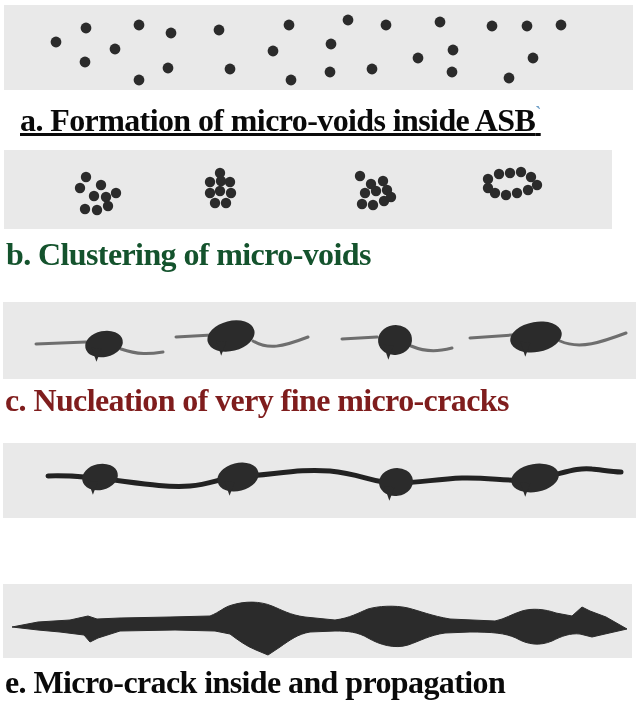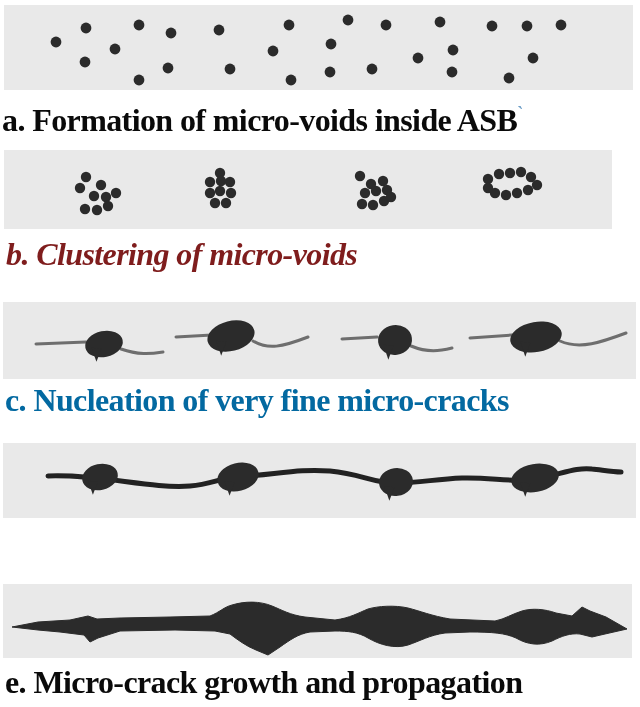--- a/index.html
+++ b/index.html
@@ -60,21 +60,21 @@
         <circle cx="440" cy="22" r="5.4" fill="#2b2b2b"></circle>
         <circle cx="453" cy="50" r="5.4" fill="#2b2b2b"></circle>
         <circle cx="452" cy="72" r="5.4" fill="#2b2b2b"></circle>
         <circle cx="492" cy="26" r="5.4" fill="#2b2b2b"></circle>
         <circle cx="509" cy="78" r="5.4" fill="#2b2b2b"></circle>
         <circle cx="527" cy="26" r="5.4" fill="#2b2b2b"></circle>
         <circle cx="533" cy="58" r="5.4" fill="#2b2b2b"></circle>
         <circle cx="561" cy="25" r="5.4" fill="#2b2b2b"></circle>
       </svg>
   </div>
-  <div class="caption" id="cap-a" style="left: 2px; top: 93px; color: rgb(10, 10, 10);"><span>a. Formation of micro-voids inside ASB</span><span class="mark" id="cap-a-mark" style="color: rgb(109, 158, 199);">`</span></div>
+  <div class="caption" id="cap-a" style="left: 20px; top: 93px; color: rgb(10, 10, 10); text-decoration: underline;"><span>a. Formation of micro-voids inside ASB</span><span class="mark" id="cap-a-mark" style="color: rgb(109, 158, 199);">`</span></div>
 
   <div class="band" id="band-b" style="left: 4px; top: 150px; width: 608px; height: 79px; background: rgb(233, 233, 233);">
     <svg id="svg-b" viewBox="4 150 608 79">
         <circle cx="86" cy="177" r="5.2" fill="#2b2b2b"></circle>
         <circle cx="80" cy="188" r="5.2" fill="#2b2b2b"></circle>
         <circle cx="101" cy="185" r="5.2" fill="#2b2b2b"></circle>
         <circle cx="94" cy="196" r="5.2" fill="#2b2b2b"></circle>
         <circle cx="106" cy="197" r="5.2" fill="#2b2b2b"></circle>
         <circle cx="116" cy="193" r="5.2" fill="#2b2b2b"></circle>
         <circle cx="85" cy="209" r="5.2" fill="#2b2b2b"></circle>
@@ -105,54 +105,54 @@
         <circle cx="521" cy="172" r="5.2" fill="#2b2b2b"></circle>
         <circle cx="531" cy="177" r="5.2" fill="#2b2b2b"></circle>
         <circle cx="537" cy="185" r="5.2" fill="#2b2b2b"></circle>
         <circle cx="528" cy="190" r="5.2" fill="#2b2b2b"></circle>
         <circle cx="517" cy="193" r="5.2" fill="#2b2b2b"></circle>
         <circle cx="506" cy="195" r="5.2" fill="#2b2b2b"></circle>
         <circle cx="495" cy="193" r="5.2" fill="#2b2b2b"></circle>
         <circle cx="488" cy="188" r="5.2" fill="#2b2b2b"></circle>
       </svg>
   </div>
-  <div class="caption" id="cap-b" style="left: 6px; top: 234px; color: #7f1d1d; font-style: italic;"><span>b. Clustering of micro-voids</span></div>
+  <div class="caption" id="cap-b" style="left: 6px; top: 234px; color: #14532d;"><span>b. Clustering of micro-voids</span></div>
 
   <div class="band" id="band-c" style="left: 3px; top: 302px; width: 633px; height: 77px; background: rgb(233, 233, 233);">
     <svg id="svg-c" viewBox="3 302 633 77">
         <path d="M36,344 L86,342 M121,349 C138,355 150,354 163,352" stroke="#6e6e6e" stroke-width="3" fill="none" stroke-linecap="round"></path>
         <ellipse cx="104" cy="344" rx="19" ry="13" fill="#2b2b2b" transform="rotate(-12 104 344)"></ellipse>
         <path d="M91.45,347.85 L96.45,361.65000000000003 L101.45,348.85 Z" fill="#2b2b2b"></path>
         <path d="M176,337 L212,335 M253,341 C268,350 282,347 308,337" stroke="#6e6e6e" stroke-width="3" fill="none" stroke-linecap="round"></path>
         <ellipse cx="231" cy="336" rx="24" ry="15" fill="#2b2b2b" transform="rotate(-14 231 336)"></ellipse>
         <path d="M216.2,340.75 L221.2,355.75 L226.2,341.75 Z" fill="#2b2b2b"></path>
         <path d="M342,339 L377,337 M411,346 C428,353 440,351 452,348" stroke="#6e6e6e" stroke-width="3" fill="none" stroke-linecap="round"></path>
         <ellipse cx="395" cy="340" rx="17" ry="15" fill="#2b2b2b" transform="rotate(-8 395 340)"></ellipse>
         <path d="M383.35,344.75 L388.35,359.75 L393.35,345.75 Z" fill="#2b2b2b"></path>
         <path d="M470,338 L512,335 M560,341 C580,350 602,342 626,333" stroke="#6e6e6e" stroke-width="3" fill="none" stroke-linecap="round"></path>
         <ellipse cx="536" cy="337" rx="26" ry="15" fill="#2b2b2b" transform="rotate(-10 536 337)"></ellipse>
         <path d="M520.3,341.75 L525.3,356.75 L530.3,342.75 Z" fill="#2b2b2b"></path>
       </svg>
   </div>
-  <div class="caption" id="cap-c" style="left: 5px; top: 380px; color: #0369a1;"><span>c. Nucleation of very fine micro-cracks</span></div>
+  <div class="caption" id="cap-c" style="left: 5px; top: 380px; color: #7f1d1d;"><span>c. Nucleation of very fine micro-cracks</span></div>
 
   <div class="band" id="band-d" style="left: 3px; top: 443px; width: 633px; height: 75px; background: rgb(233, 233, 233);">
     <svg id="svg-d" viewBox="3 443 633 75">
         <path d="M48,476 C100,474 150,489 190,486 C212,484 220,478 238,477 C285,473 300,469 330,471 C362,474 372,483 396,483 C420,483 435,479 462,478 C492,477 512,483 535,479 C562,474 576,467 592,469 C602,470 612,472 621,472" stroke="#222222" stroke-width="5" fill="none" stroke-linecap="round"></path>
         <ellipse cx="100" cy="477" rx="18" ry="13" fill="#2b2b2b" transform="rotate(-12 100 477)"></ellipse>
         <path d="M87.9,480.85 L92.9,494.65000000000003 L97.9,481.85 Z" fill="#2b2b2b"></path>
         <ellipse cx="238" cy="477" rx="21" ry="14" fill="#2b2b2b" transform="rotate(-14 238 477)"></ellipse>
         <path d="M224.55,481.3 L229.55,495.7 L234.55,482.3 Z" fill="#2b2b2b"></path>
         <ellipse cx="396" cy="482" rx="17" ry="14" fill="#2b2b2b" transform="rotate(-8 396 482)"></ellipse>
         <path d="M384.35,486.3 L389.35,500.7 L394.35,487.3 Z" fill="#2b2b2b"></path>
         <ellipse cx="535" cy="478" rx="24" ry="14" fill="#2b2b2b" transform="rotate(-10 535 478)"></ellipse>
         <path d="M520.2,482.3 L525.2,496.7 L530.2,483.3 Z" fill="#2b2b2b"></path>
       </svg>
   </div>
 
   <div class="band" id="band-e" style="left: 3px; top: 584px; width: 629px; height: 74px; background: rgb(233, 233, 233);">
     <svg id="svg-e" viewBox="3 584 629 74">
         <path d="M12,627 L38,622 L70,620 L88,616 L97,619 L120,618 L170,617 L210,616 C220,612 224,607 232,605 C245,601 260,601 272,606 C282,610 290,615 305,617 L335,620 C350,618 358,613 368,609 C378,606 395,605 408,608 C420,611 432,616 450,619 L495,621 C505,619 512,614 522,611 C532,608 545,609 556,613 L572,616 L582,607 L590,611 L606,617 L627,629 L605,634 L592,637 L580,634 C570,633 562,636 552,641 C540,646 528,645 516,638 C505,633 492,632 470,632 L445,633 C430,635 420,641 408,645 C395,649 380,645 368,638 C358,632 348,631 335,631 L310,632 C298,634 290,640 280,647 L268,655 L256,650 C246,646 238,640 230,634 L215,631 L175,630 L120,631 L98,638 L90,642 L84,635 L60,632 L38,630 Z" fill="#2b2b2b" stroke="#2b2b2b" stroke-width="1" stroke-linejoin="round"></path>
       </svg>
   </div>
-  <div class="caption" id="cap-e" style="left: 5px; top: 662px; color: rgb(10, 10, 10);"><span>e. Micro-crack growth and propagation</span></div>
+  <div class="caption" id="cap-e" style="left: 5px; top: 662px; color: rgb(10, 10, 10);"><span>e. Micro-crack inside and propagation</span></div>
 
 </div>
 
 </body></html>

